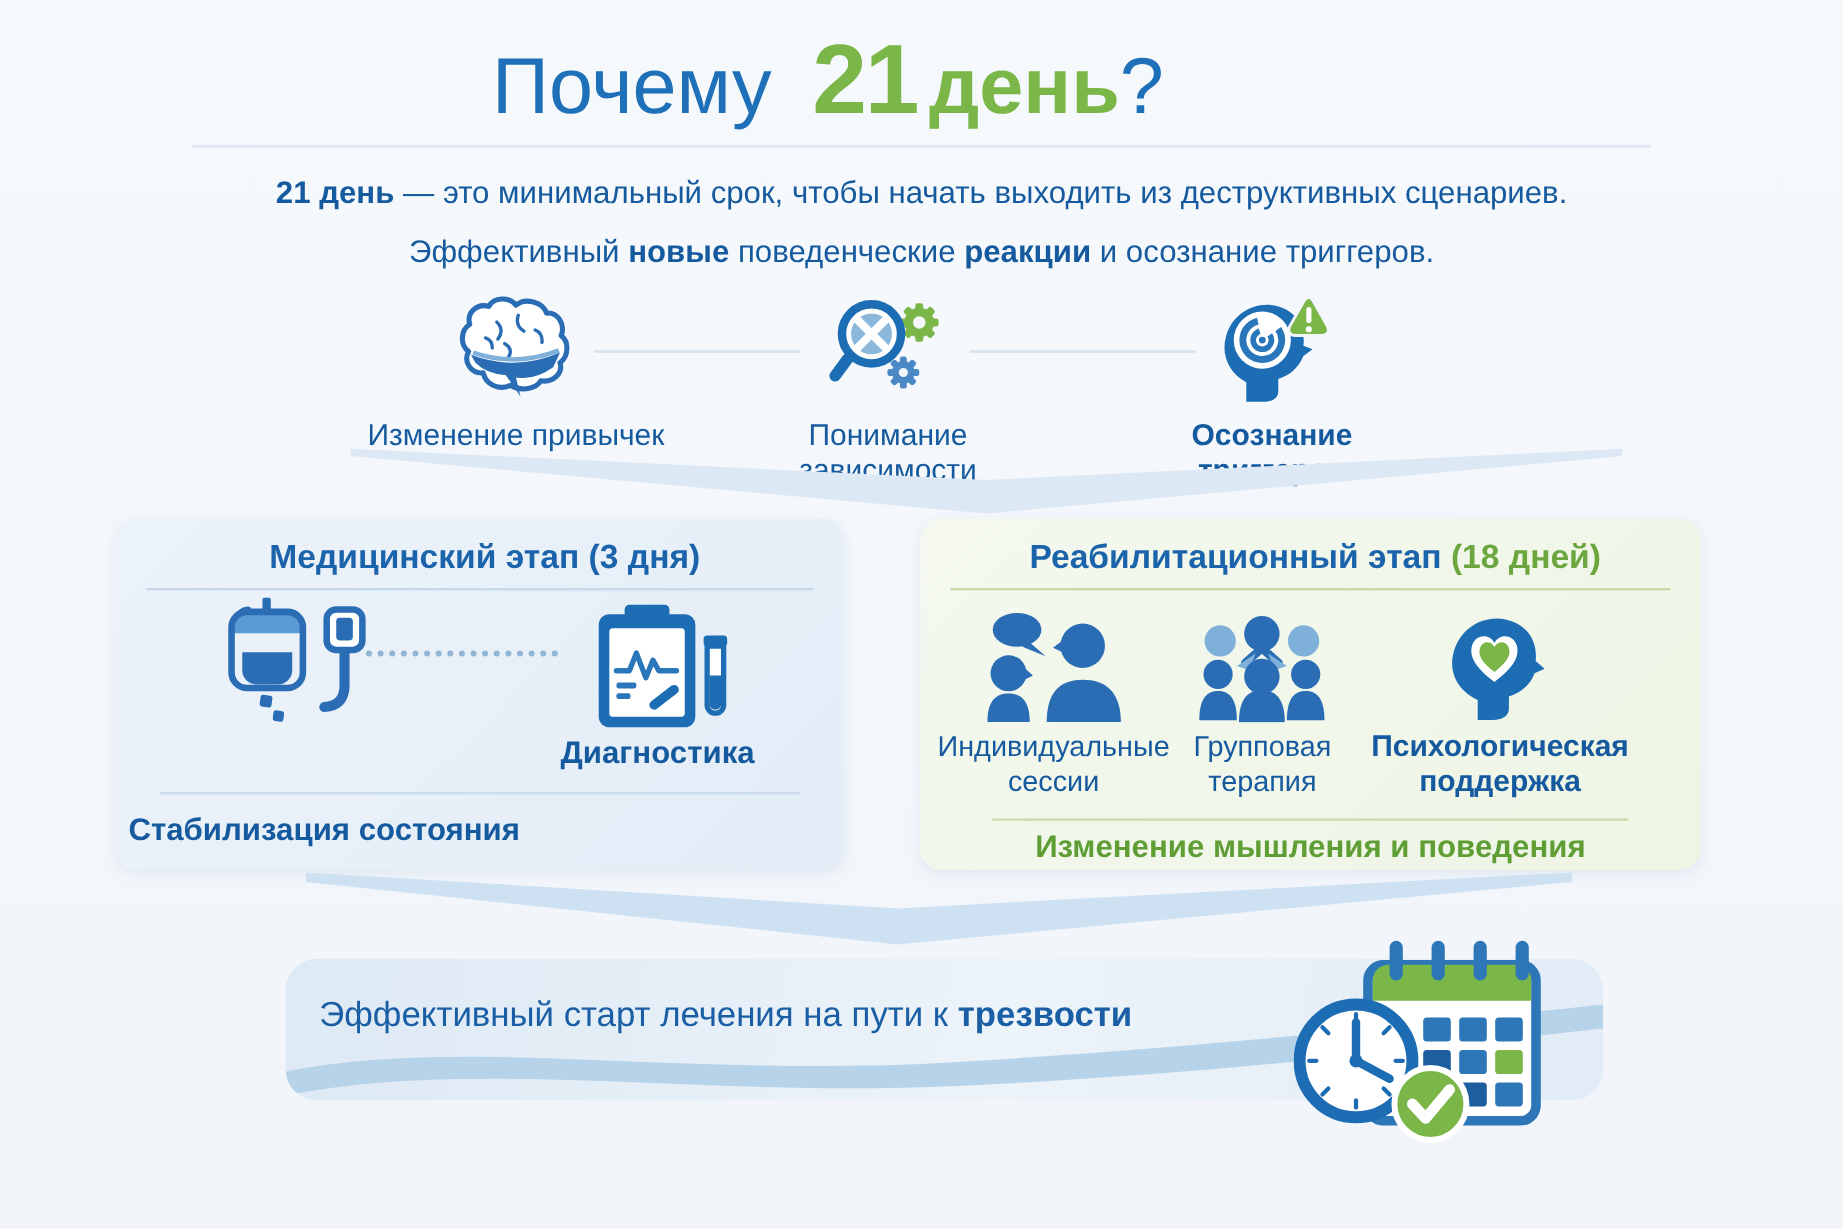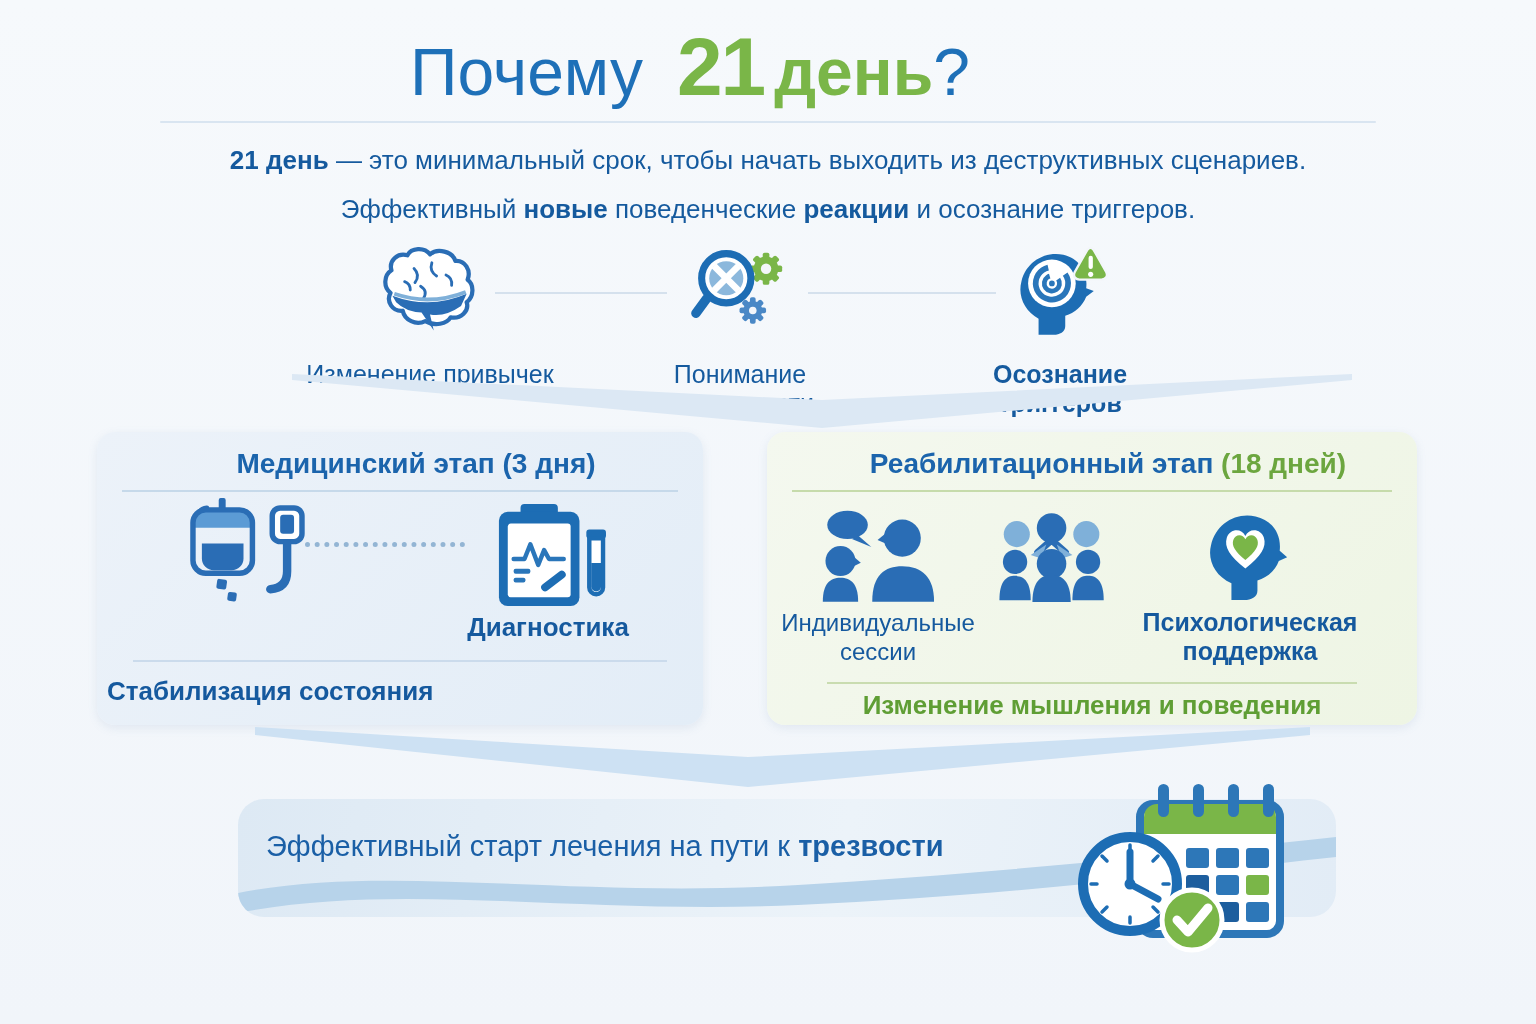--- a/index.html
+++ b/index.html
@@ -15,34 +15,34 @@
   .title-divider{position:absolute;top:121px;left:160px;width:1216px;height:2px;background:#d9e5f1;border-radius:1px;}
 
   
   .intro1{position:absolute;top:145px;left:0;width:100%;text-align:center;font-size:26px;color:#155a9e;}
   .intro2{position:absolute;top:194px;left:0;width:100%;text-align:center;font-size:26px;color:#155a9e;}
   .b{font-weight:700;}
 
   
   .benefit{position:absolute;top:242px;width:260px;text-align:center;}
   .benefit .b-icon{height:98px;display:flex;align-items:center;justify-content:center;}
-  .benefit .b-label{margin-top:20px;font-size:25px;color:#155a9e;}
+  .benefit .b-label{margin-top:9px;font-size:25px;color:#155a9e;}
   .benefit.bold .b-label{font-weight:700;}
   .bn1{left:300px;} .bn2{left:610px;} .bn3{left:930px;}
   .conn{position:absolute;top:292px;height:2px;background:#d5e1ed;}
   .conn1{left:495px;width:172px;}
   .conn2{left:808px;width:188px;}
 
   .chev{position:absolute;}
 
   
   .card{position:absolute;top:432px;height:293px;border-radius:18px;box-shadow:0 3px 10px rgba(120,150,185,.14);}
   .card-med{left:97px;width:606px;background:linear-gradient(135deg,#ecf2f9 0%,#e3edf7 100%);}
   .card-reh{left:767px;width:650px;background:linear-gradient(135deg,#f4f8ef 0%,#eef5e4 100%);}
-  .card-title{position:absolute;top:16px;left:16px;width:100%;text-align:center;font-size:28px;font-weight:700;color:#1b64ac;white-space:nowrap;}
+  .card-title{position:absolute;top:16px;left:4px;width:100%;text-align:center;font-size:28px;font-weight:700;color:#1b64ac;white-space:nowrap;}
   .card-title .accent{color:#6ca63f;}
   .hdiv{position:absolute;height:2px;}
   .cm-div{top:58px;left:25px;width:556px;background:#c6d9ea;}
   .cr-div{top:58px;left:25px;width:600px;background:#c6dbab;}
   .iv-pos{position:absolute;left:80px;top:66px;}
   .dots{position:absolute;left:208px;top:110px;width:160px;border-top:5px dotted #93b5d4;}
   .clip-pos{position:absolute;left:394px;top:70px;}
   .cm-lab1{position:absolute;top:180px;left:28px;width:240px;text-align:center;font-size:26px;font-weight:700;color:#15599e;}
   .cm-lab2{position:absolute;top:180px;left:331px;width:240px;text-align:center;font-size:26px;font-weight:700;color:#15599e;}
   .cm-div2{top:228px;left:36px;width:534px;background:#cbdbec;}
@@ -216,20 +216,21 @@
           <path d="M48,54 L66,42 L60,58 Z" fill="#7fb0d9"></path>
           <path d="M96,54 L78,42 L84,58 Z" fill="#7fb0d9"></path>
           <circle cx="30" cy="62" r="14" fill="#2a6db5"></circle>
           <path d="M12,106 C12,84 20,78 30,78 C40,78 48,84 48,106 Z" fill="#2a6db5"></path>
           <circle cx="72" cy="64" r="17" fill="#2a6db5"></circle>
           <path d="M50,108 C50,84 60,77 72,77 C84,77 94,84 94,108 Z" fill="#2a6db5"></path>
           <circle cx="114" cy="62" r="14" fill="#2a6db5"></circle>
           <path d="M96,106 C96,84 104,78 114,78 C124,78 132,84 132,106 Z" fill="#2a6db5"></path>
         </svg>
       </div>
+      <div class="r-label">Групповая терапия</div>
     </div>
 
     <div class="r-col rc3">
       <div class="r-icon">
         <svg viewBox="0 0 112 102" width="104" height="95">
           <path d="M36,100 L36,82 C18,74 10,57 14,41 C19,18 41,5 62,10 C80,14 90,29 88,47 L96,54 L87,58 C83,69 74,76 64,79 L64,90 C64,97 57,100 50,100 Z" fill="#1d6db4"></path>
           <path d="M51,66 C34,53 28,43 31,33 C34,23 47,22 51,31 C55,22 68,23 71,33 C74,43 68,53 51,66 Z" fill="#ffffff"></path>
           <path d="M51,57 C40,48 36,42 38,35.5 C40,29 48,28.5 51,34.5 C54,28.5 62,29 64,35.5 C66,42 62,48 51,57 Z" fill="#7ab648"></path>
         </svg>
       </div>

